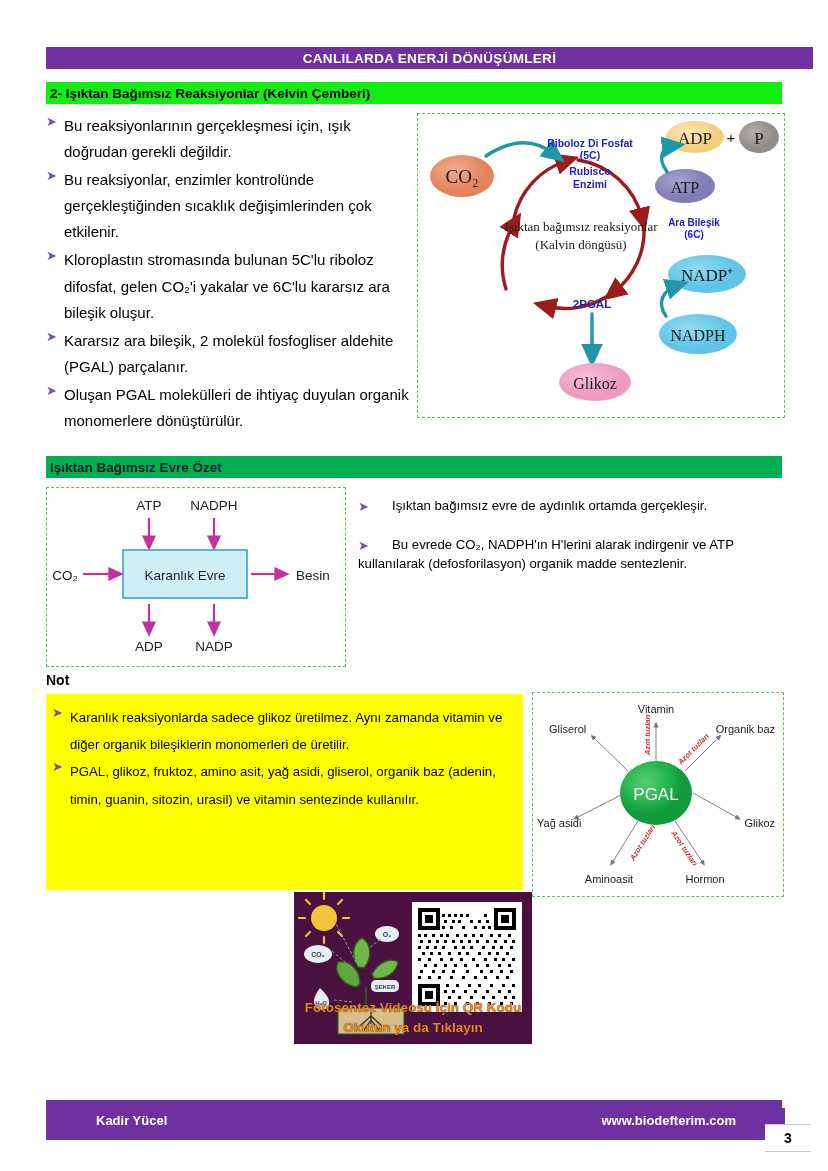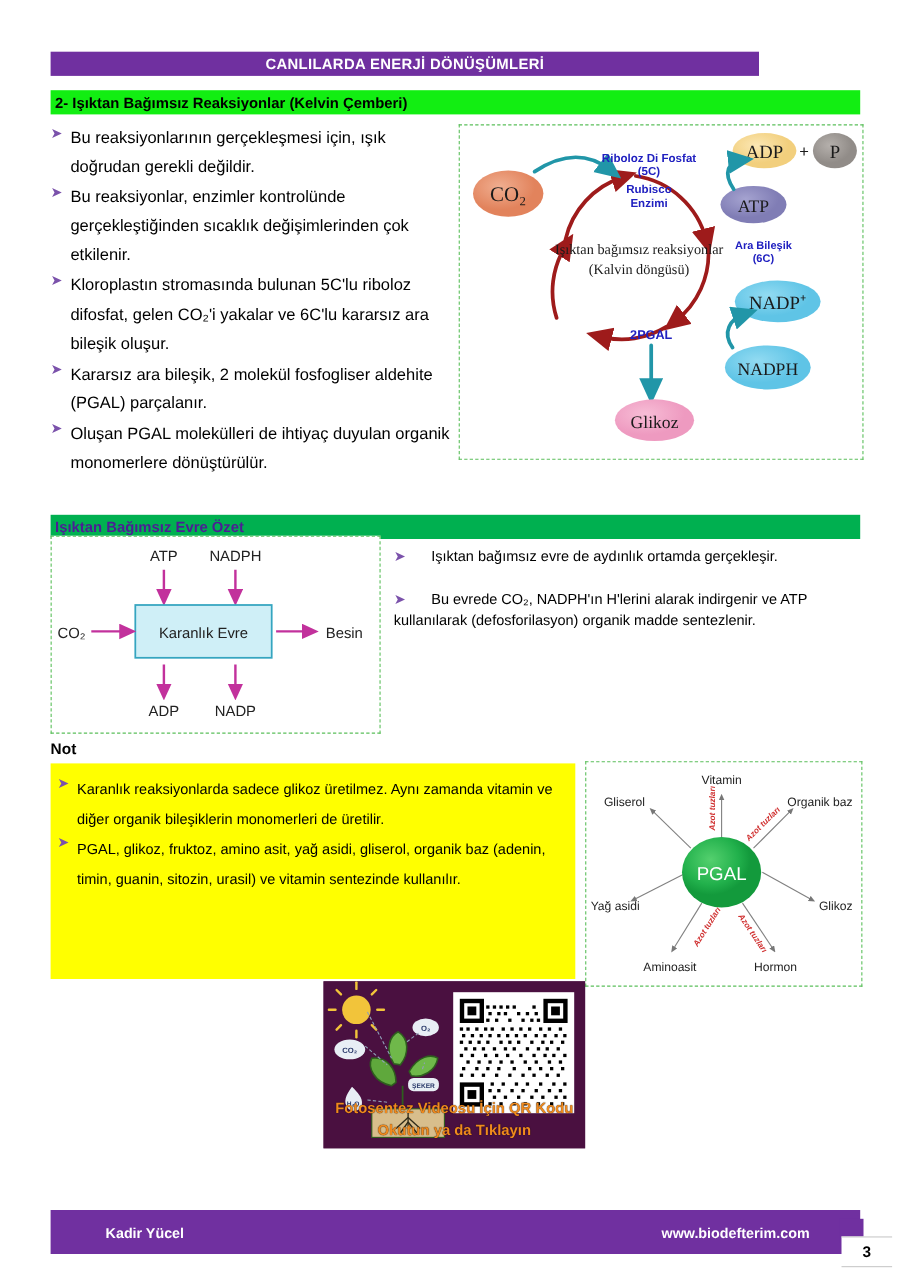--- a/index.html
+++ b/index.html
@@ -5,33 +5,33 @@
   html,body{margin:0;padding:0;background:#fff;}
   body{
     width:828px;height:1171px;position:relative;overflow:hidden;
     font-family:"Liberation Sans","DejaVu Sans",sans-serif;
     color:#000;
   }
   .page{position:absolute;inset:0;}
 
   
   .title-bar{
-    position:absolute;left:46px;top:47px;width:644px;height:22px;
+    position:absolute;left:46px;top:47px;width:767px;height:22px;
     background:#7030A0;color:#fff;
     font-weight:bold;font-size:13.5px;letter-spacing:.3px;
     display:flex;align-items:center;justify-content:center;
   }
   .section-bar{
     position:absolute;left:46px;width:736px;height:22px;
     display:flex;align-items:center;
     font-weight:bold;font-size:13.5px;color:#000;padding-left:4px;
     box-sizing:border-box;
   }
   .section-bar.green-bright{top:82px;background:#12EE12;}
-  .section-bar.green-mid{top:468px;background:#00B050;color:#4c1d95;}
+  .section-bar.green-mid{top:456px;background:#00B050;color:#0f172a;}
 
   
   .bullet-list{position:absolute;}
   .bullet-row{display:flex;align-items:flex-start;margin-bottom:2px;}
   .arrow{
     color:#7B52AB;font-size:13px;line-height:1.45;width:18px;flex:0 0 18px;
     font-family:"DejaVu Sans",sans-serif;
   }
   .btxt{font-size:15px;line-height:1.72;}
 

